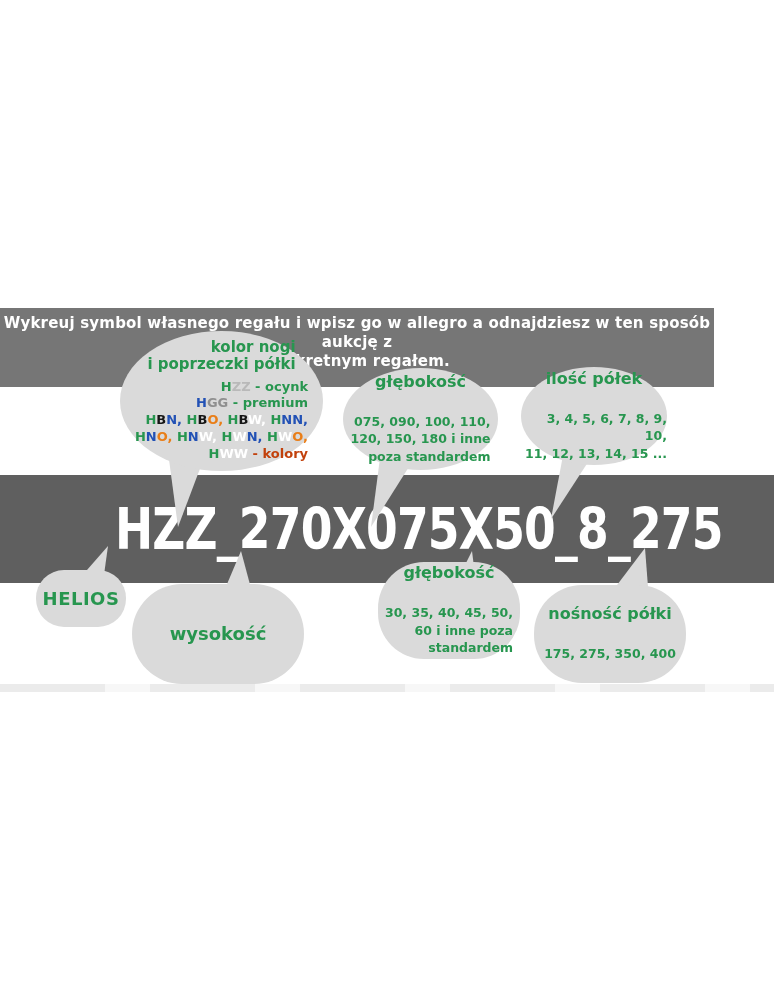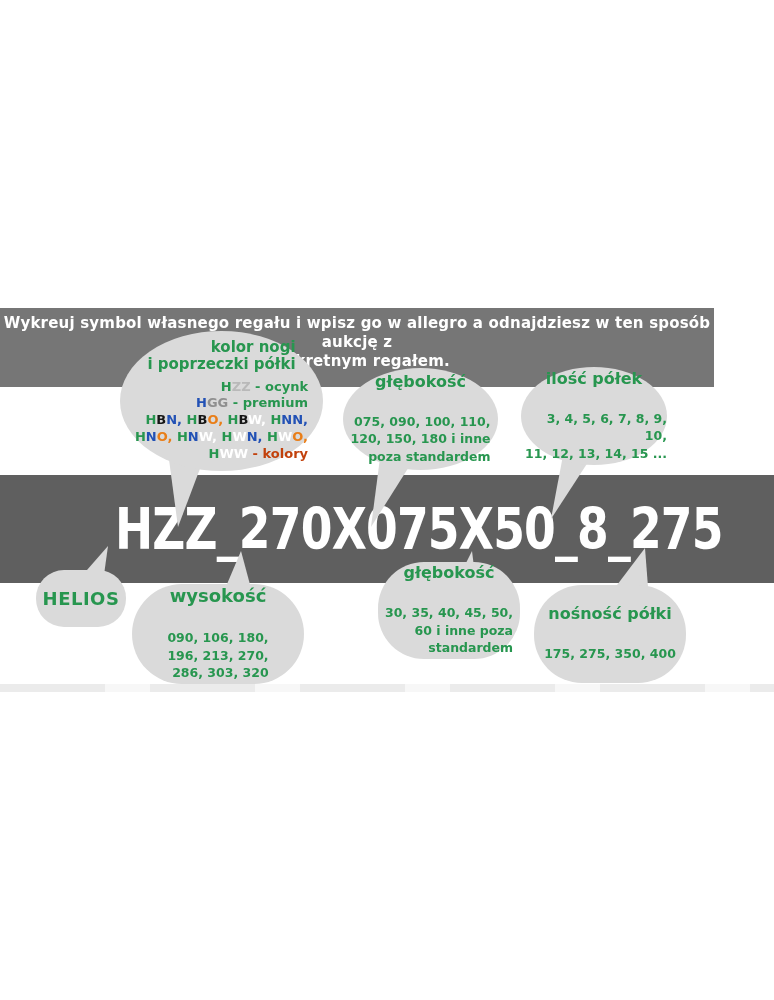--- a/index.html
+++ b/index.html
@@ -106,25 +106,20 @@
         <div>11, 12, 13, 14, 15 ...</div>
       </div>
   </div>
 
   <div class="bubble brand-bubble">
     <div class="brand-label">HELIOS</div>
   </div>
 
   <div class="bubble height-bubble">
     <div class="b-title">wysokość</div>
-    <div class="b-lines">
-        <div>090, 106, 180,</div>
-        <div>196, 213, 270,</div>
-        <div>286, 303, 320</div>
-      </div>
   </div>
 
   <div class="bubble depth-bubble">
     <div class="b-title">głębokość</div>
     <div class="b-lines">
         <div>30, 35, 40, 45, 50,</div>
         <div>60 i inne poza</div>
         <div>standardem</div>
       </div>
   </div>

